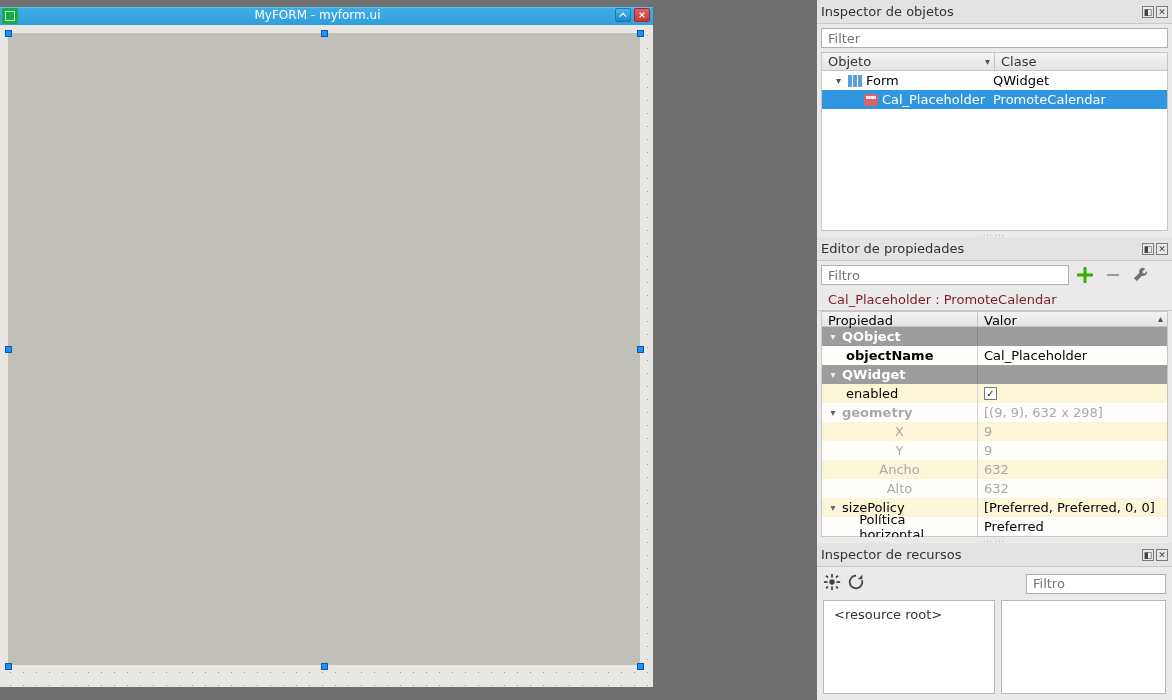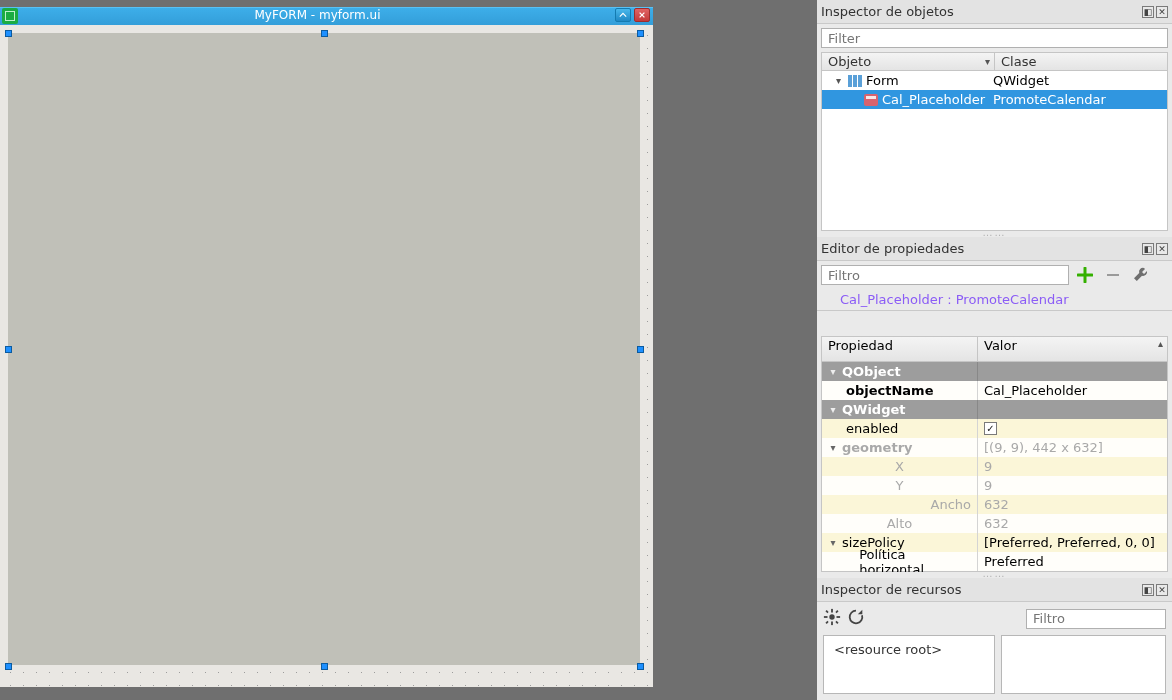--- a/index.html
+++ b/index.html
@@ -57,22 +57,22 @@
 .splitter-hint::after { content:'……'; letter-spacing:2px; color:#b4b4b4; position:absolute; left:50%; top:-4px; transform:translateX(-50%); font-size:10px; }
 
 
 .prop-editor { display:flex; flex-direction:column; }
 .prop-toolbar { display:flex; align-items:center; padding:4px; gap:4px; }
 .prop-toolbar .filter-input { flex:0 0 248px; }
 .tool-icon { width:24px; height:20px; display:flex; align-items:center; justify-content:center; cursor:pointer; }
 .tool-icon.plus svg { width:16px; height:16px; }
 .tool-icon.minus { color:#8a8a8a; }
 .tool-icon.wrench svg { width:20px; height:20px; }
-.crumb { padding:3px 23px; color:#8b5cf6; border-bottom:1px solid #c9c9c9; background:#eaeaea; }
-.prop-header { display:flex; background:linear-gradient(#f4f4f4,#e4e4e4); border:1px solid #c5c5c5; height:26px;margin-top:25px; }
+.crumb { padding:3px 11px; color:#7f1d1d; border-bottom:1px solid #c9c9c9; background:#eaeaea; }
+.prop-header { display:flex; background:linear-gradient(#f4f4f4,#e4e4e4); border:1px solid #c5c5c5; height:16px; }
 .prop-header .pcol { padding:1px 6px; }
 .prop-header .pcol.p { width:156px; border-right:1px solid #c5c5c5; }
 .prop-header .pcol.v { flex:1; position:relative; }
 .prop-header .pcol.v::after { content:'▴'; position:absolute; right:4px; top:1px; font-size:10px; color:#555; }
 .prop-table { border:1px solid #c5c5c5; border-top:none; }
 .prow { display:flex; height:19px; align-items:center; }
 .prow .pcell { padding:0 6px; height:100%; display:flex; align-items:center; }
 .prow .pcell.p { width:156px; border-right:1px solid #d4d4d4; gap:4px; }
 .prow .pcell.v { flex:1; }
 .group-row { background:#9d9d9d; color:#fff; font-weight:bold; }
@@ -242,36 +242,36 @@
             </div>
           <div class="pcell v">
               <span class="check">✓</span>
             </div>
         </div>
         <div class="prow cream-dim-light">
           <div class="pcell p">
               <span class="row-arrow">▾</span>
               <span class="bold">geometry</span>
             </div>
-          <div class="pcell v">[(9, 9), 442 x 632]</div>
+          <div class="pcell v">[(9, 9), 632 x 298]</div>
         </div>
         <div class="prow cream-dim">
           <div class="pcell p" style="justify-content:center">
               <span>X</span>
             </div>
           <div class="pcell v">9</div>
         </div>
         <div class="prow cream-dim-light">
           <div class="pcell p" style="justify-content:center">
               <span>Y</span>
             </div>
           <div class="pcell v">9</div>
         </div>
         <div class="prow cream-dim">
-          <div class="pcell p" style="justify-content:flex-end">
+          <div class="pcell p" style="justify-content:center">
               <span>Ancho</span>
             </div>
           <div class="pcell v">632</div>
         </div>
         <div class="prow cream-dim-light">
           <div class="pcell p" style="justify-content:center">
               <span>Alto</span>
             </div>
           <div class="pcell v">632</div>
         </div>

